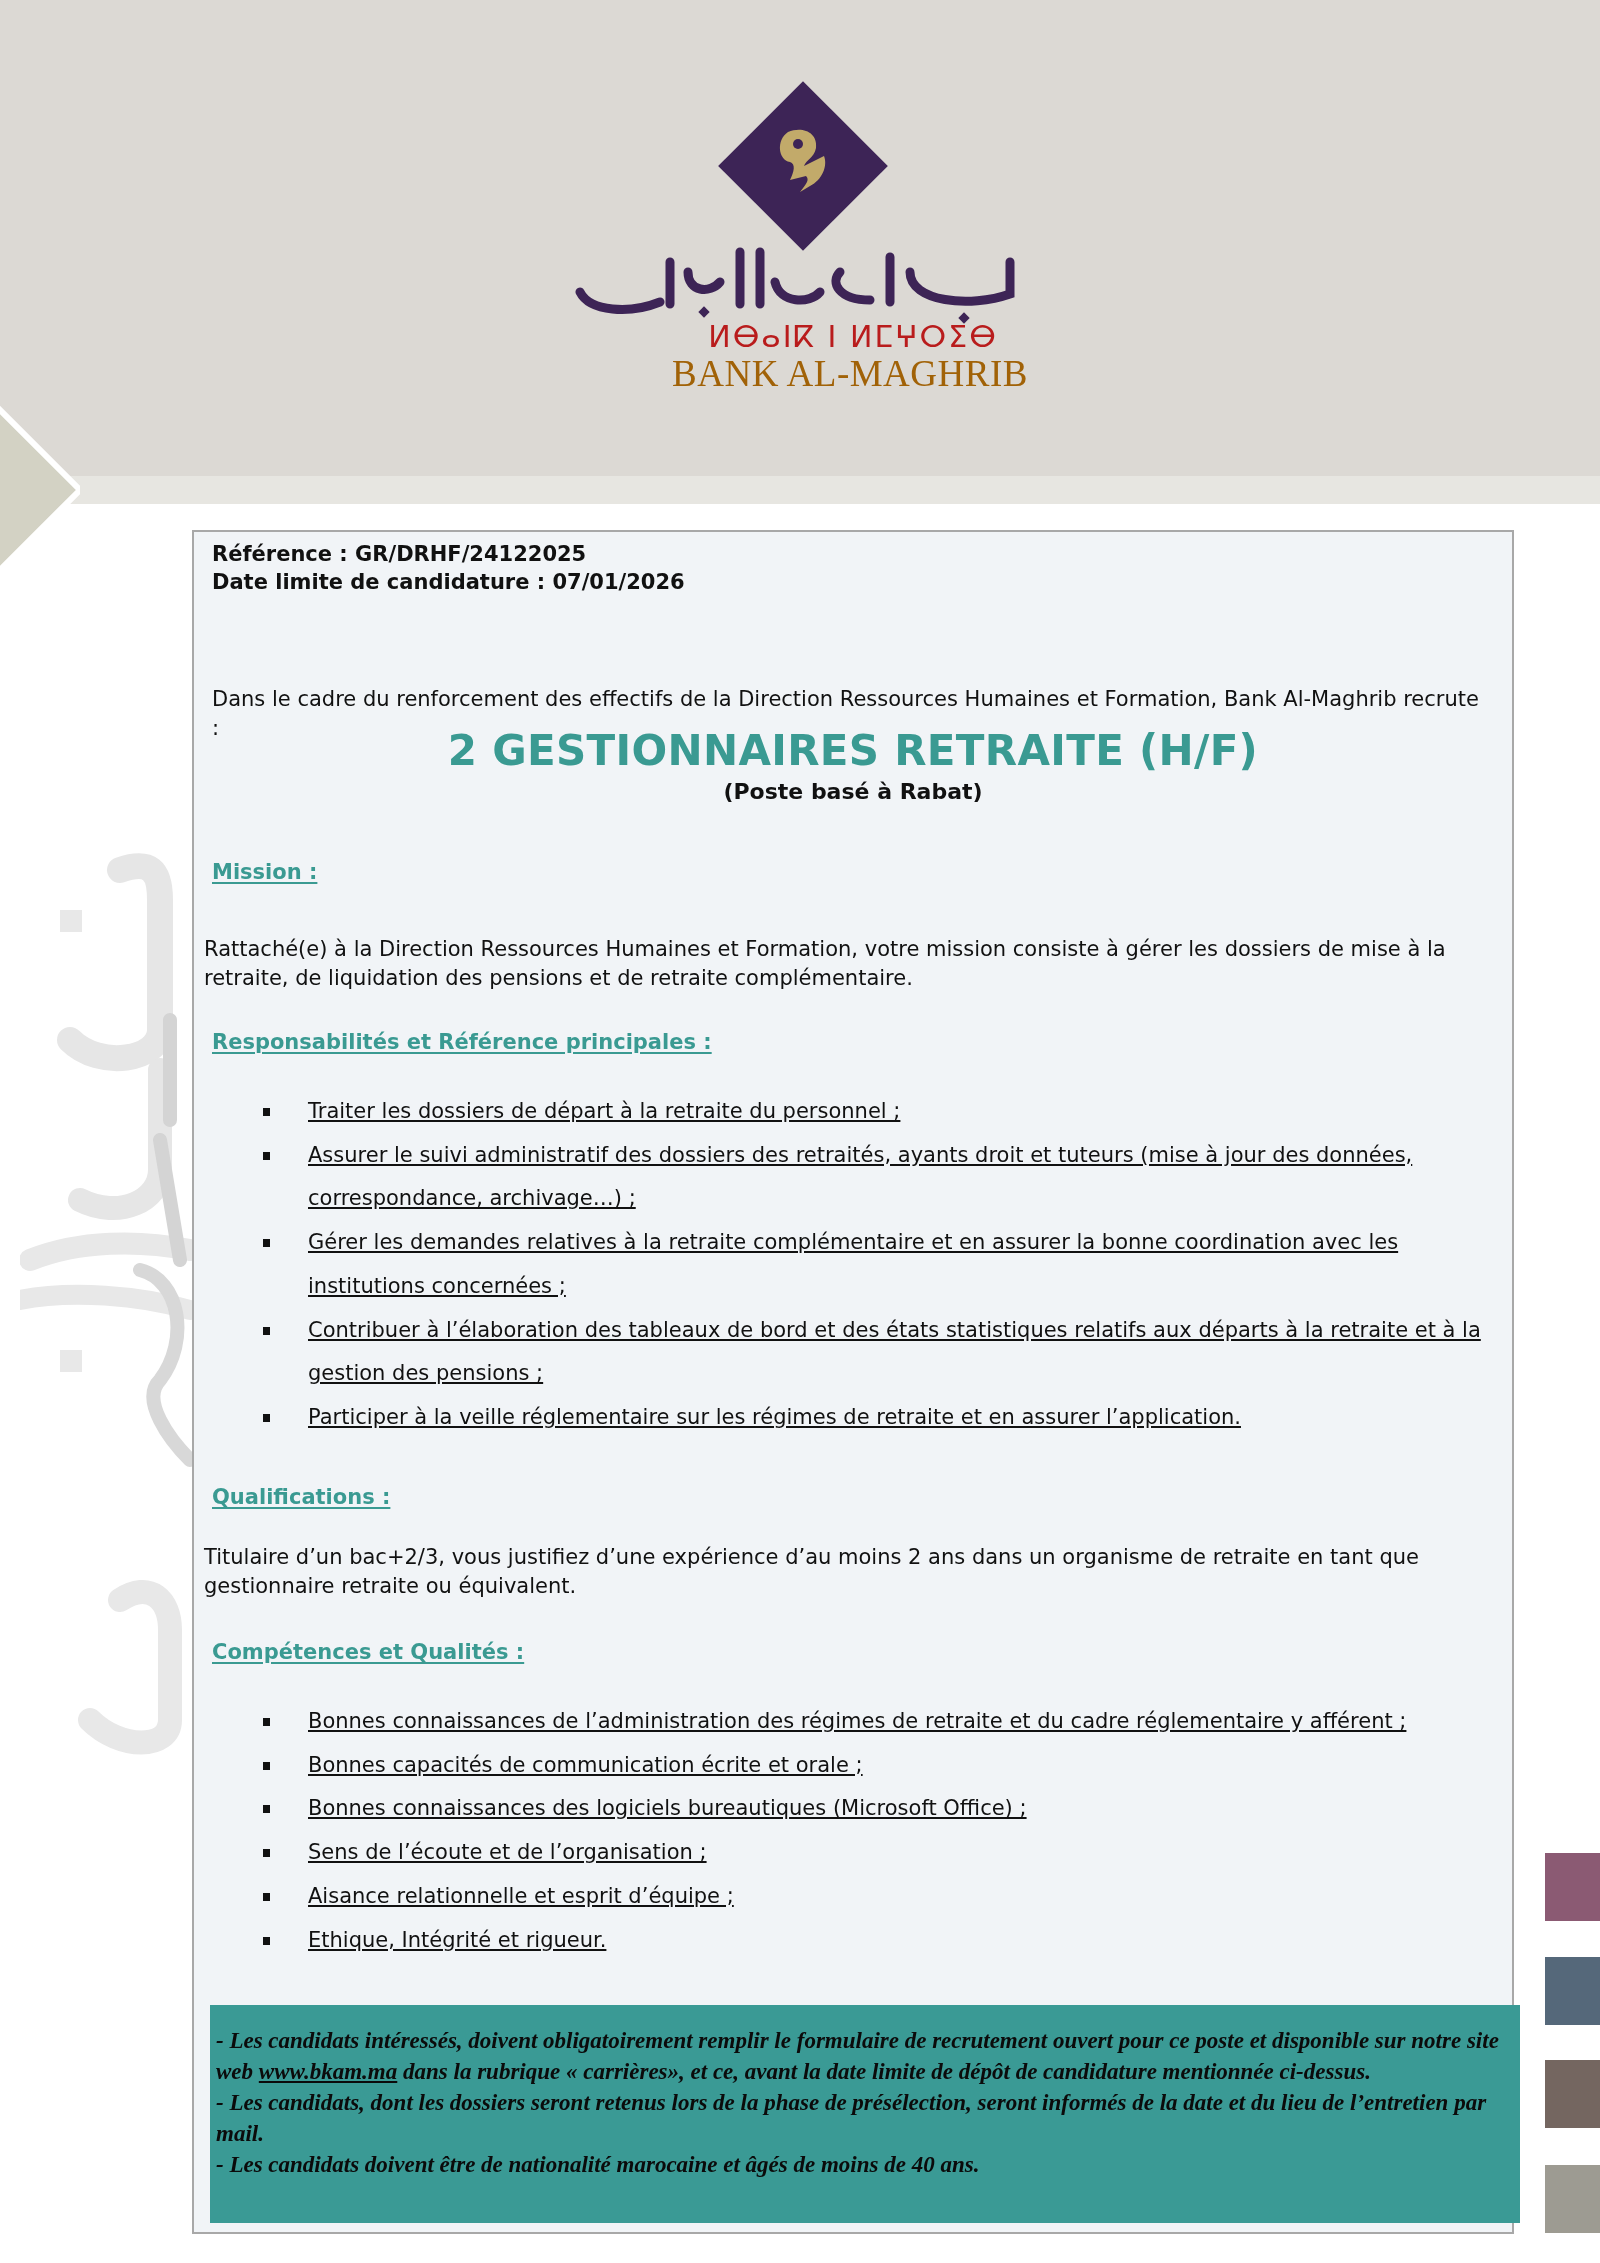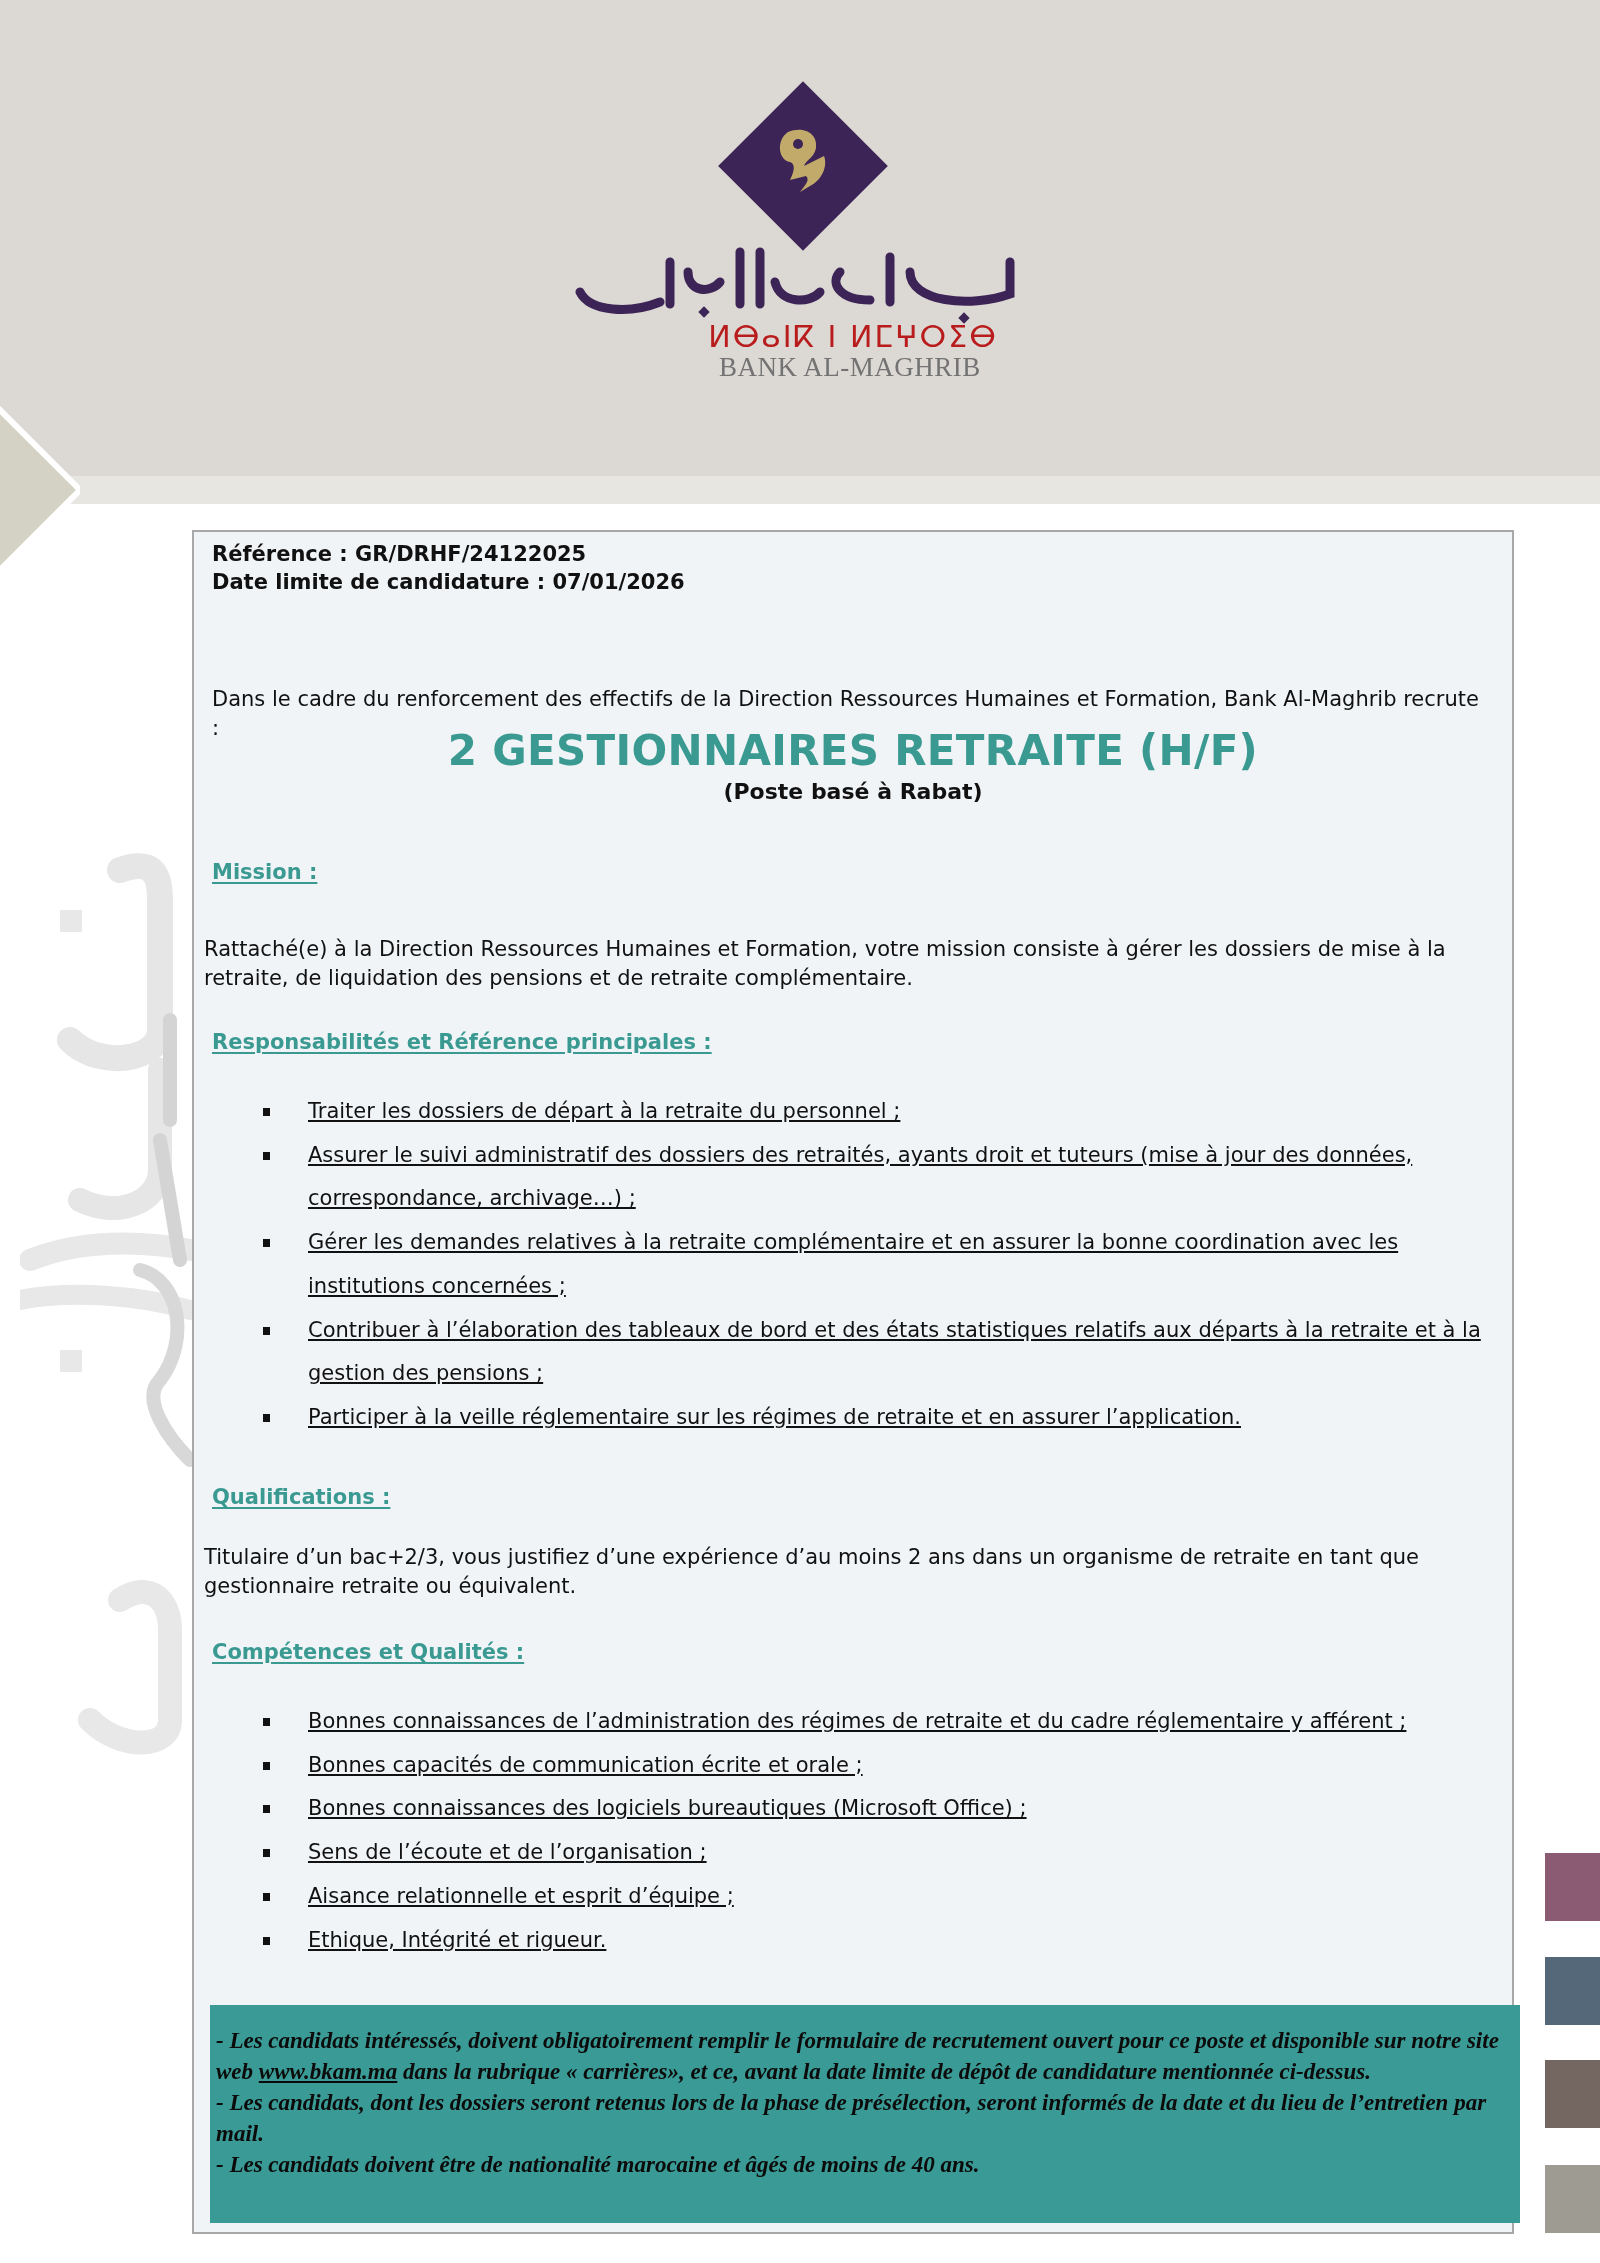--- a/index.html
+++ b/index.html
@@ -9,21 +9,21 @@
     .header-band { position: absolute; left: 0; top: 0; width: 1600px; height: 476px; background: #dcd9d4; }
     .header-band-light { position: absolute; left: 0; top: 476px; width: 1600px; height: 28px; background: #e7e6e1; }
 
     .chevron { position: absolute; left: -120px; top: 390px; width: 200px; height: 200px; }
 
     .logo { position: absolute; left: 570px; top: 92px; width: 460px; height: 300px; }
     .logo-diamond { position: absolute; left: 173px; top: 0; width: 120px; height: 120px; background: #3d2456; transform: rotate(45deg); transform-origin: center; margin-left: 0; top: 14px; }
     .logo-mark { position: absolute; left: 200px; top: 34px; width: 66px; height: 80px; }
     .logo-arabic { position: absolute; left: 0; top: 150px; width: 460px; height: 90px; }
     .logo-tifinagh { position: absolute; left: 108px; top: 227px; width: 350px; text-align: center; font-family: "DejaVu Sans", sans-serif; font-size: 30px; color: #b91c1c; letter-spacing: 2px; }
-    .logo-latin { position: absolute; left: 100px; top: 260px; width: 360px; text-align: center; font-family: "Liberation Serif", serif; font-size: 27px; color: #737373; letter-spacing: 0.5px; }
+    .logo-latin { position: absolute; left: 100px; top: 260px; width: 360px; text-align: center; font-family: "Liberation Serif", serif; font-size: 37px; color: #a16207; letter-spacing: 0.5px; }
 
     .watermark { position: absolute; left: 20px; top: 840px; width: 180px; height: 920px; opacity: 1; }
 
     .main-box { position: absolute; left: 192px; top: 530px; width: 1322px; height: 1704px; background: #f1f4f7; border: 2px solid #a8a8a8; }
 
     .meta { position: absolute; left: 212px; top: 540px; font-size: 21px; font-weight: bold; line-height: 28px; color: #111; }
 
     .intro { position: absolute; left: 212px; top: 653px; width: 1280px; font-size: 21px; line-height: 29px; margin-top: 32px; }
 
     .job-title { position: absolute; left: 192px; top: 726px; width: 1322px; text-align: center; font-size: 42px; font-weight: bold; color: #3a9a92; letter-spacing: 0.3px; }

